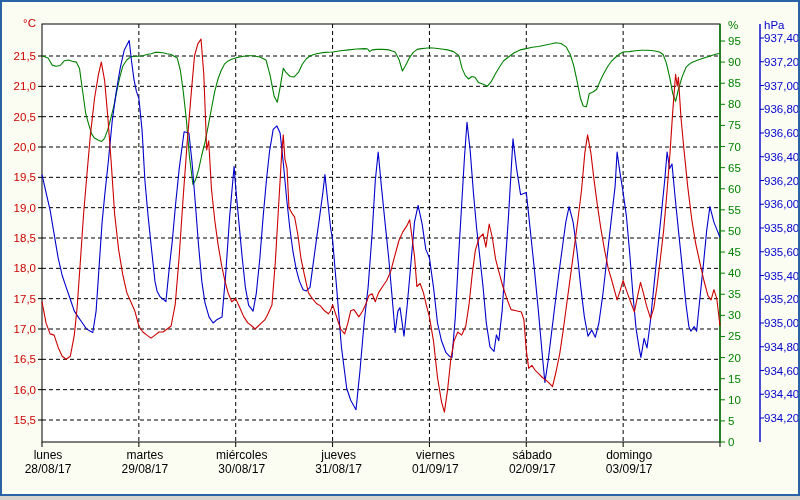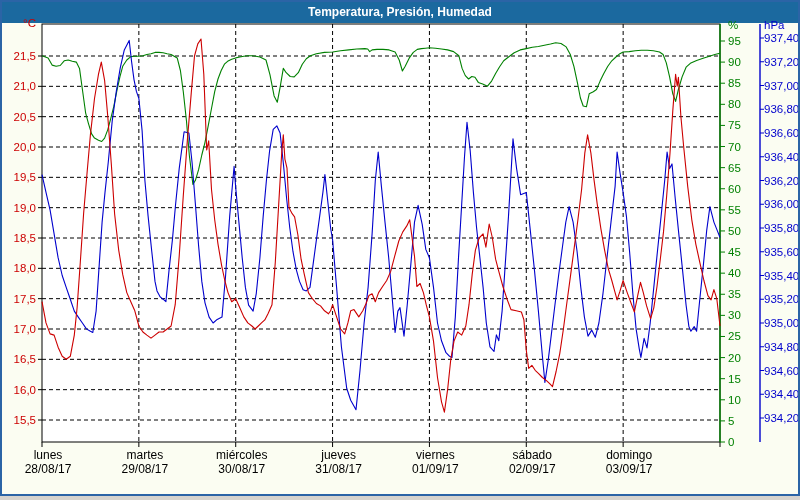--- a/index.html
+++ b/index.html
@@ -10,23 +10,20 @@
   .legend-temp{left:143px;color:#cc0000;}
   .legend-hum{left:390px;color:#008000;}
   .legend-pres{left:660px;color:#1a1acc;}
   svg{position:absolute;left:0;top:0;}
   text{font-family:"Liberation Sans","DejaVu Sans",sans-serif;}
 </style>
 </head>
 <body>
 
 <div class="window">
-  <div class="titlebar">
-    <span>Temperatura, Presión, Humedad</span>
-  </div>
   <span class="legend-label legend-temp">Temp. [°C]</span>
   <span class="legend-label legend-hum">Humedad [%]</span>
   <span class="legend-label legend-pres">Presión [hPa]</span>
   <svg id="chart" width="800" height="475" viewBox="0 21 800 475">
       <rect x="40" y="43" width="678" height="418" fill="#ffffff"></rect>
       <line x1="40" y1="75" x2="718" y2="75" stroke="#000000" stroke-width="1" stroke-dasharray="4,3"></line>
       <line x1="36" y1="75" x2="40" y2="75" stroke="#000"></line>
       <text x="34" y="79" text-anchor="end" font-size="11.5" fill="#cc0000">21,5</text>
       <line x1="40" y1="105.33333333333333" x2="718" y2="105.33333333333333" stroke="#000000" stroke-width="1" stroke-dasharray="4,3"></line>
       <line x1="36" y1="105.33333333333333" x2="40" y2="105.33333333333333" stroke="#000"></line>

